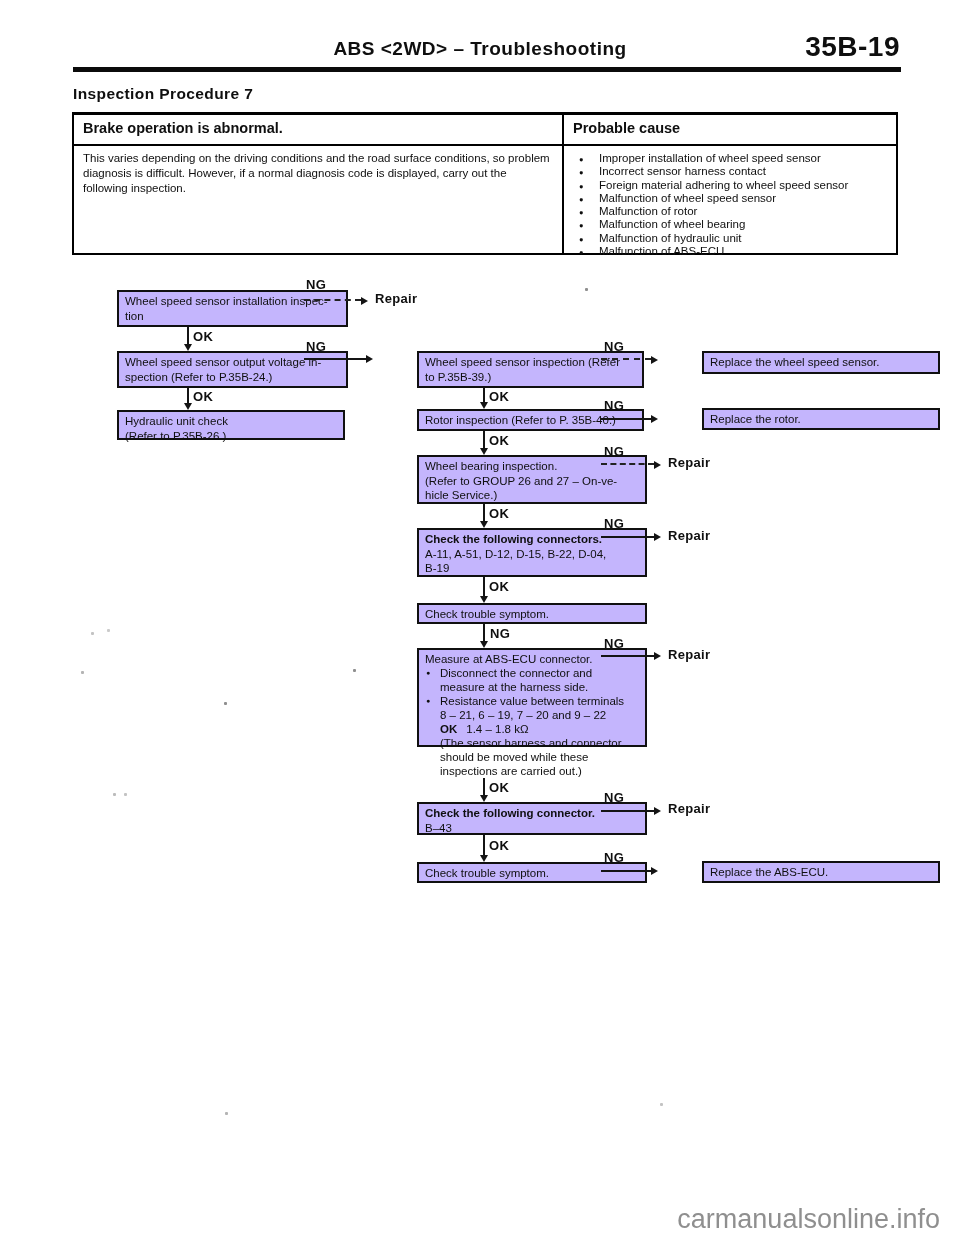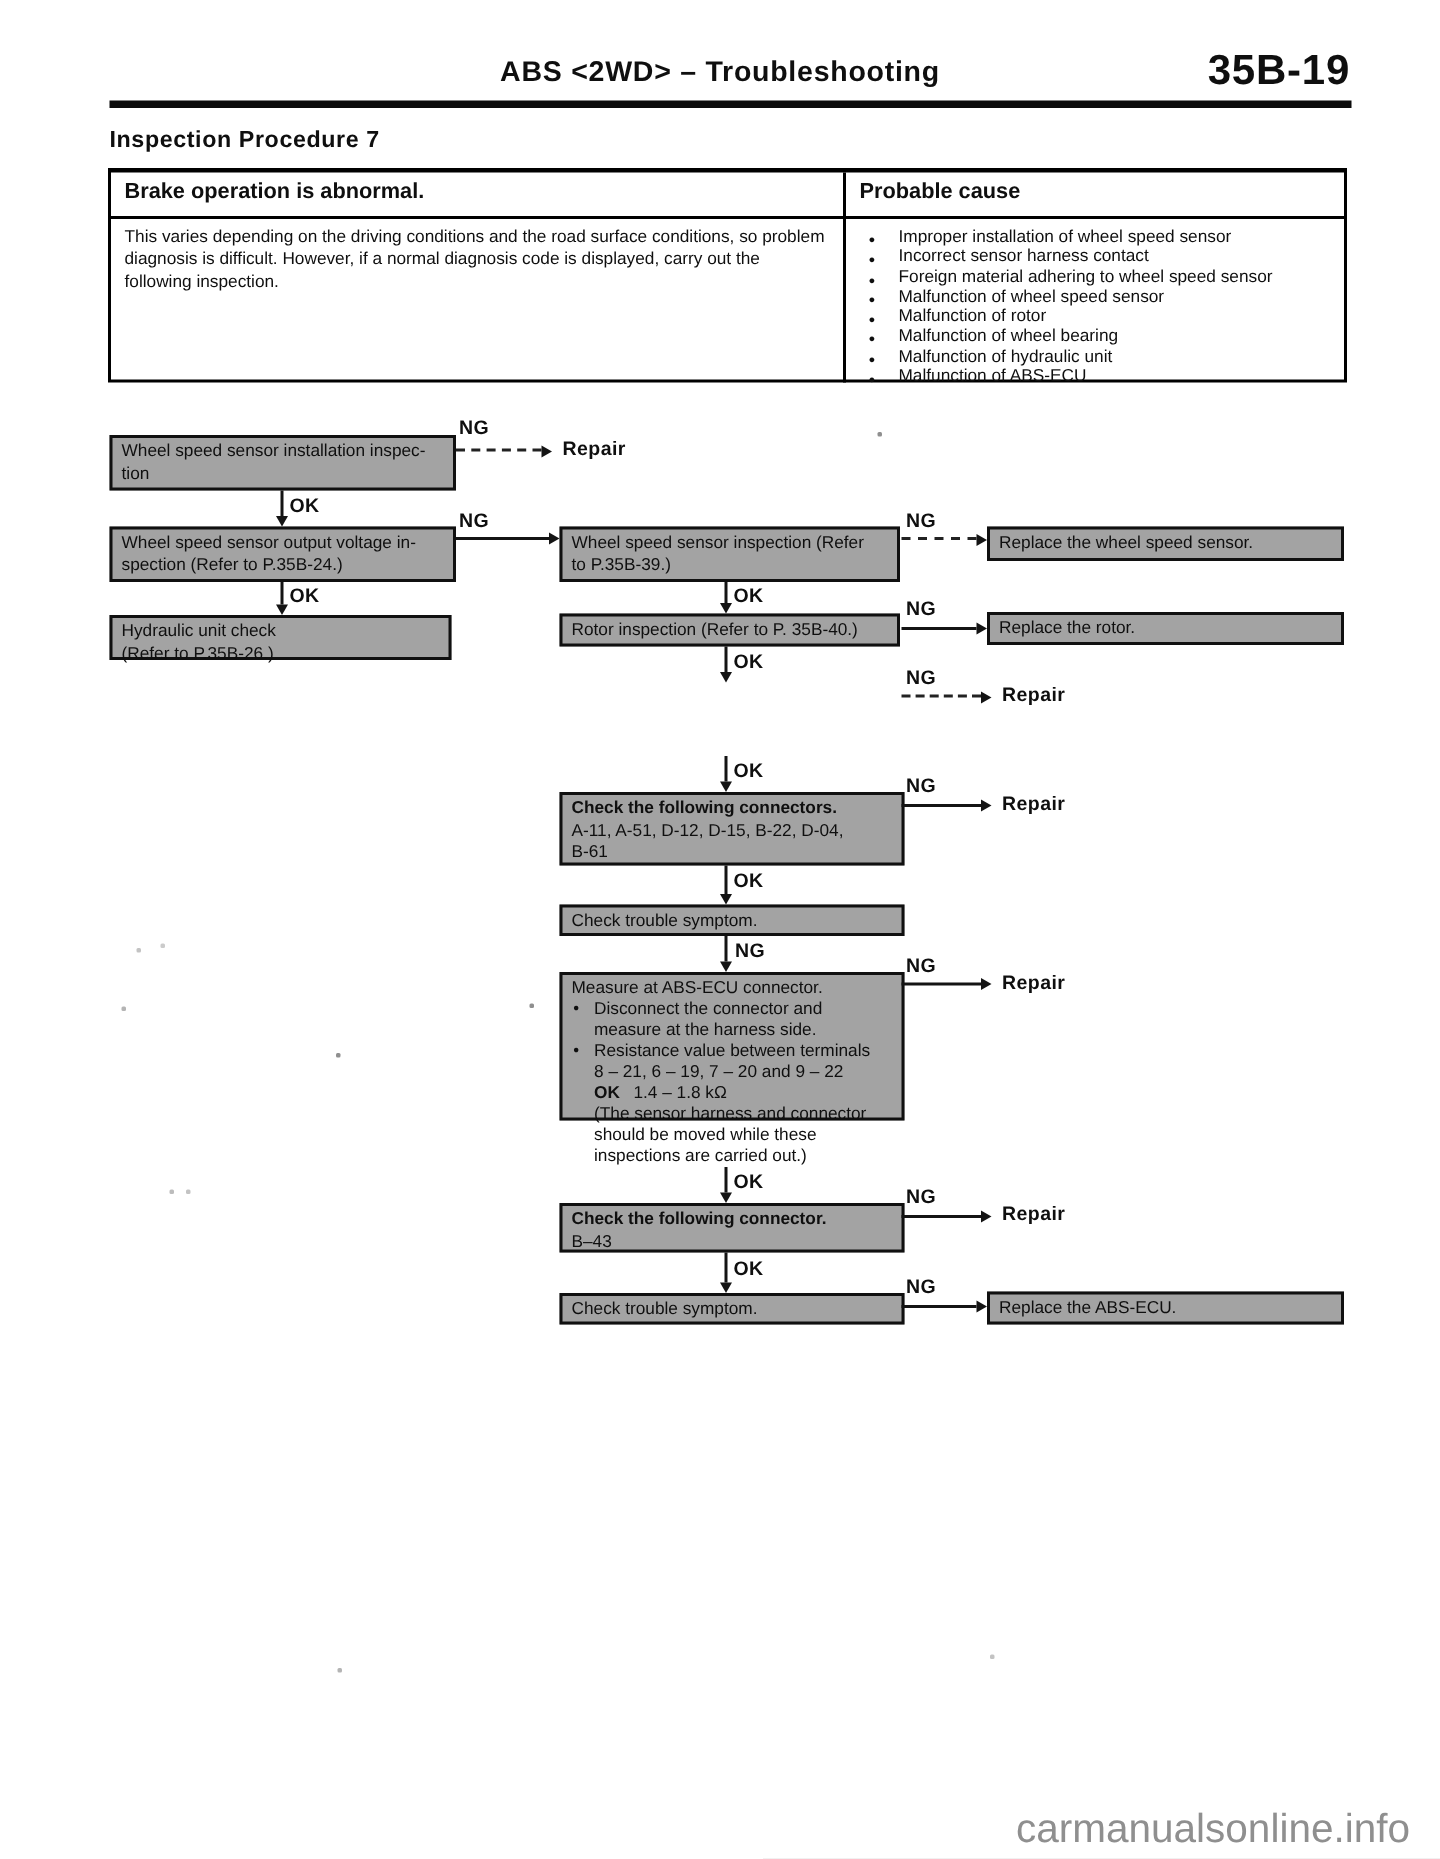--- a/index.html
+++ b/index.html
@@ -18,22 +18,22 @@
   .tbl .hcell{font-size:14.5px;font-weight:bold;padding:5px 0 4px 9px;box-sizing:border-box;}
   .tbl .bcell{font-size:11.5px;line-height:15px;padding:5px 10px 0 9px;box-sizing:border-box;}
   .tbl .c1{width:490px;border-right:2px solid #000;}
   .tbl .c2{flex:1;}
   .tbl .hrow{border-bottom:2px solid #000;height:29px;}
   .tbl .brow{height:109px;align-items:stretch;}
   .causes{list-style:none;margin:0;padding:1px 0 0 4px;}
   .causes li{font-size:11.5px;line-height:13.3px;padding-left:22px;position:relative;}
   .causes li::before{content:'●';position:absolute;left:2px;top:1px;font-size:7.5px;}
   
-  .box{position:absolute;border:2px solid #101010;background:#a3a3a3;box-sizing:border-box;
-       font-size:11.5px;line-height:14.5px;padding:2px 5px 0 6px;}
+  .box{position:absolute;border:2px solid #101010;background:#c4b5fd;box-sizing:border-box;
+       font-size:11.5px;line-height:14.5px;padding:2px 5px 0 6px;margin-left:44px;}
   .box .ln{white-space:nowrap;}
   .b{font-weight:bold;}
   .m6{line-height:14px;}
   .bullet{position:relative;padding-left:15px;}
   .bullet::before{content:'●';position:absolute;left:1px;top:0;font-size:7px;}
   .cont{padding-left:15px;}
   .okval{margin-left:9px;}
   .tag{position:absolute;font-size:13px;font-weight:bold;letter-spacing:.3px;}
   .endlabel{position:absolute;font-size:13px;font-weight:bold;letter-spacing:.3px;}
   .vline{position:absolute;width:2px;background:#141414;}
@@ -93,24 +93,29 @@
     <div class="ln">(Refer to P.35B-26.)</div>
   </div>
 
   <div class="box" style="left:373px;top:351px;width:227px;height:37px">
     <div class="ln">Wheel speed sensor inspection (Refer</div>
     <div class="ln">to P.35B-39.)</div>
   </div>
   <div class="box" style="left:373px;top:409px;width:227px;height:22px">
     <div class="ln">Rotor inspection (Refer to P. 35B-40.)</div>
   </div>
+  <div class="box" style="left:373px;top:455px;width:230px;height:49px">
+    <div class="ln">Wheel bearing inspection.</div>
+    <div class="ln">(Refer to GROUP 26 and 27 – On-ve-</div>
+    <div class="ln">hicle Service.)</div>
+  </div>
   <div class="box" style="left:373px;top:528px;width:230px;height:49px">
     <div class="ln b">Check the following connectors.</div>
     <div class="ln">A-11, A-51, D-12, D-15, B-22, D-04,</div>
-    <div class="ln">B-61</div>
+    <div class="ln">B-19</div>
   </div>
   <div class="box" style="left:373px;top:603px;width:230px;height:21px">
     <div class="ln">Check trouble symptom.</div>
   </div>
   <div class="box m6" style="left:373px;top:648px;width:230px;height:99px">
     <div class="ln">Measure at ABS-ECU connector.</div>
     <div class="ln bullet">Disconnect the connector and</div>
     <div class="ln cont">measure at the harness side.</div>
     <div class="ln bullet">Resistance value between terminals</div>
     <div class="ln cont">8 – 21, 6 – 19, 7 – 20 and 9 – 22</div>

